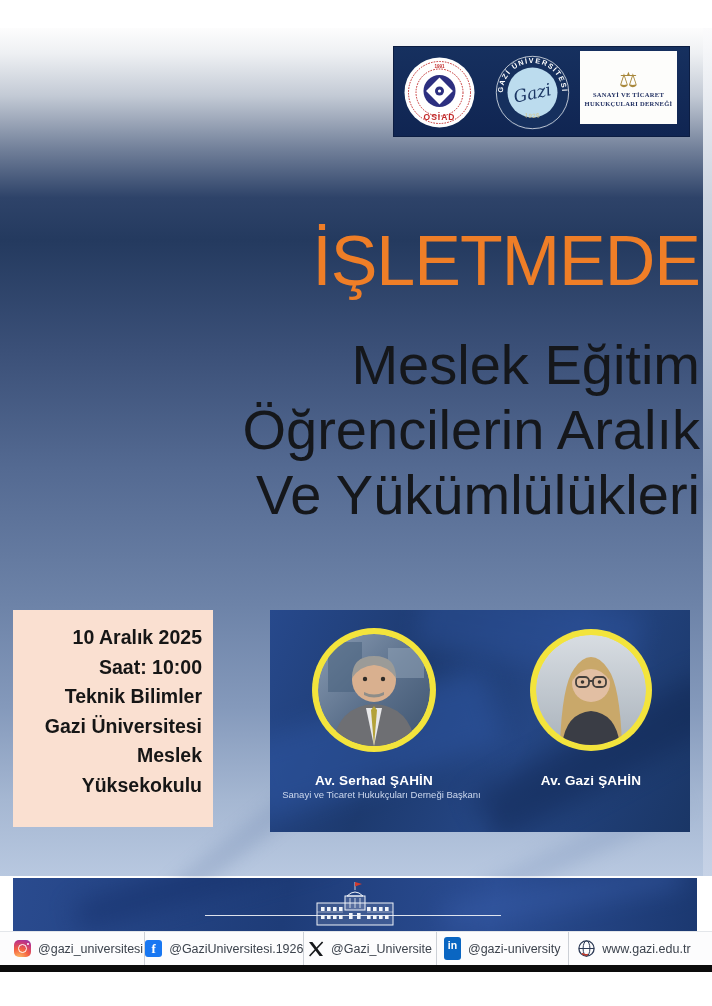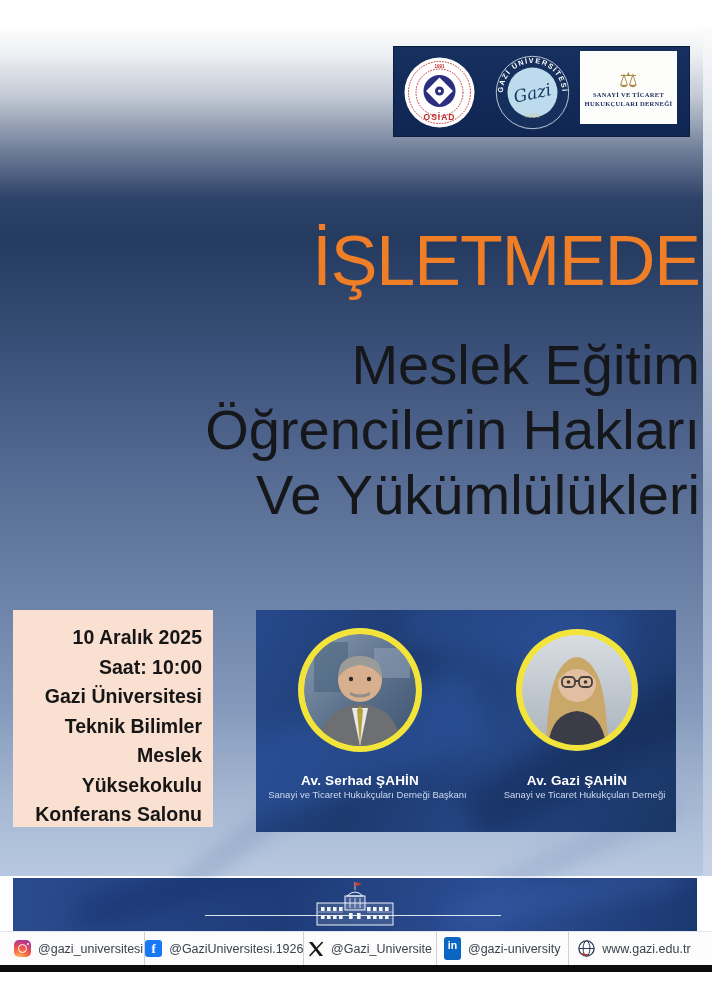--- a/index.html
+++ b/index.html
@@ -35,21 +35,21 @@
     font-size:70px;font-weight:400;letter-spacing:-1px;color:#ef7e27;line-height:86px;}
   .subtitles{position:absolute;left:0;top:332px;width:700px;text-align:right;
     font-size:56px;font-weight:400;color:#15171b;line-height:65px;}
 
   
   .info-box{position:absolute;left:13px;top:610px;width:200px;height:217px;background:#fae0d1;
     box-sizing:border-box;padding:13px 11px 0 6px;text-align:right;
     font-size:19.5px;font-weight:600;color:#161616;line-height:29.5px;}
 
   
-  .photo-panel{position:absolute;left:256px;top:610px;width:420px;height:222px;
+  .photo-panel{position:absolute;left:270px;top:610px;width:420px;height:222px;
     background:linear-gradient(115deg,#27498c 0%,#1d3a6f 35%,#254684 60%,#1a3666 100%);overflow:hidden;}
   .ph-shape{position:absolute;filter:blur(13px);}
   .phs1{left:-30px;top:95px;width:260px;height:80px;background:#2e56a2;opacity:.55;transform:rotate(-18deg);}
   .phs2{left:200px;top:120px;width:260px;height:55px;background:#102650;opacity:.5;transform:rotate(-28deg);}
   .phs3{left:150px;top:-15px;width:220px;height:70px;background:#2f55a0;opacity:.45;transform:rotate(10deg);}
   .portrait{position:absolute;border-radius:50%;background:#f3e43c;
     display:flex;align-items:center;justify-content:center;}
   .portrait svg{border-radius:50%;display:block;}
   .p-left{left:42px;top:18px;width:124px;height:124px;}
   .p-right{left:260px;top:19px;width:122px;height:122px;}
@@ -138,31 +138,30 @@
     <div class="logo-sthd">
       <div class="sthd-emblem">⚖</div>
       <div class="sthd-line">SANAYİ VE TİCARET</div>
       <div class="sthd-line">HUKUKÇULARI DERNEĞİ</div>
     </div>
   </div>
 
   <div class="title">İŞLETMEDE</div>
   <div class="subtitles">
     <div>Meslek Eğitim</div>
-    <div>Öğrencilerin Hakları</div>
+    <div>Öğrencilerin Aralık</div>
     <div>Ve Yükümlülükleri</div>
   </div>
 
   <div class="info-box">
     <div>10 Aralık 2025</div>
     <div>Saat: 10:00</div>
+    <div>Teknik Bilimler</div>
     <div>Gazi Üniversitesi</div>
-    <div>Teknik Bilimler</div>
     <div>Meslek Yüksekokulu</div>
-    <div>Konferans Salonu</div>
   </div>
 
   <div class="photo-panel">
     <div class="ph-shape phs1"></div>
     <div class="ph-shape phs2"></div>
     <div class="ph-shape phs3"></div>
 
     <div class="portrait p-left">
       <svg width="112" height="112" viewBox="0 0 112 112">
         <defs>
@@ -205,21 +204,20 @@
         <circle cx="63.5" cy="47" r="1.8" fill="#3b352f"></circle>
       </svg>
     </div>
 
     <div class="speaker-label sl-left">
       <div class="speaker-name">Av. Serhad ŞAHİN</div>
       <div class="speaker-title">Sanayi ve Ticaret Hukukçuları Derneği Başkanı</div>
     </div>
     <div class="speaker-label sl-right">
       <div class="speaker-name">Av. Gazi ŞAHİN</div>
-      <div class="speaker-title">Sanayi ve Ticaret Hukukçuları Derneği</div>
     </div>
   </div>
 
   <div class="footer-band">
     <div class="ph-shape fbs1"></div>
     <div class="ph-shape fbs2"></div>
     <div class="footer-line"></div>
     <div class="building">
       <svg width="84" height="50" viewBox="0 0 84 50">
         <line x1="42" y1="1" x2="42" y2="9" stroke="#eef2f8" stroke-width="0.8"></line>

